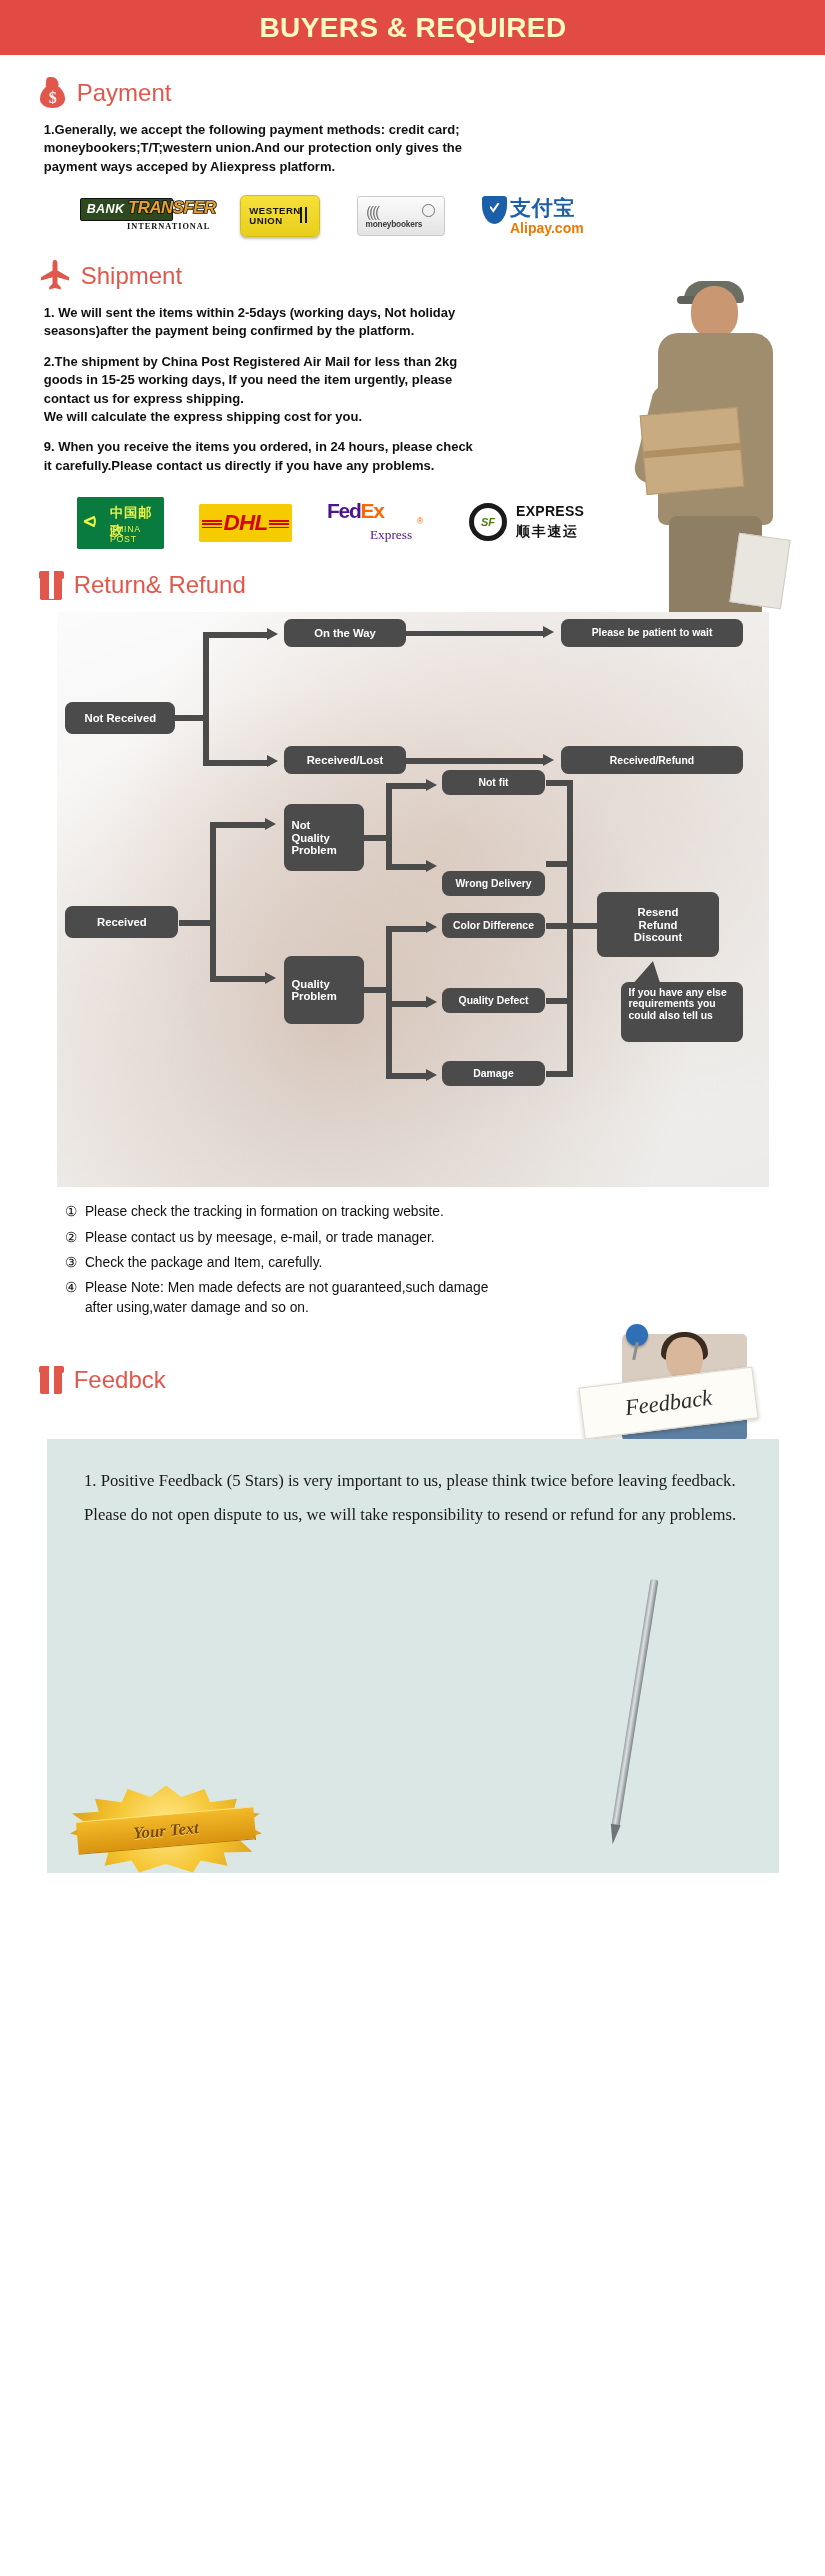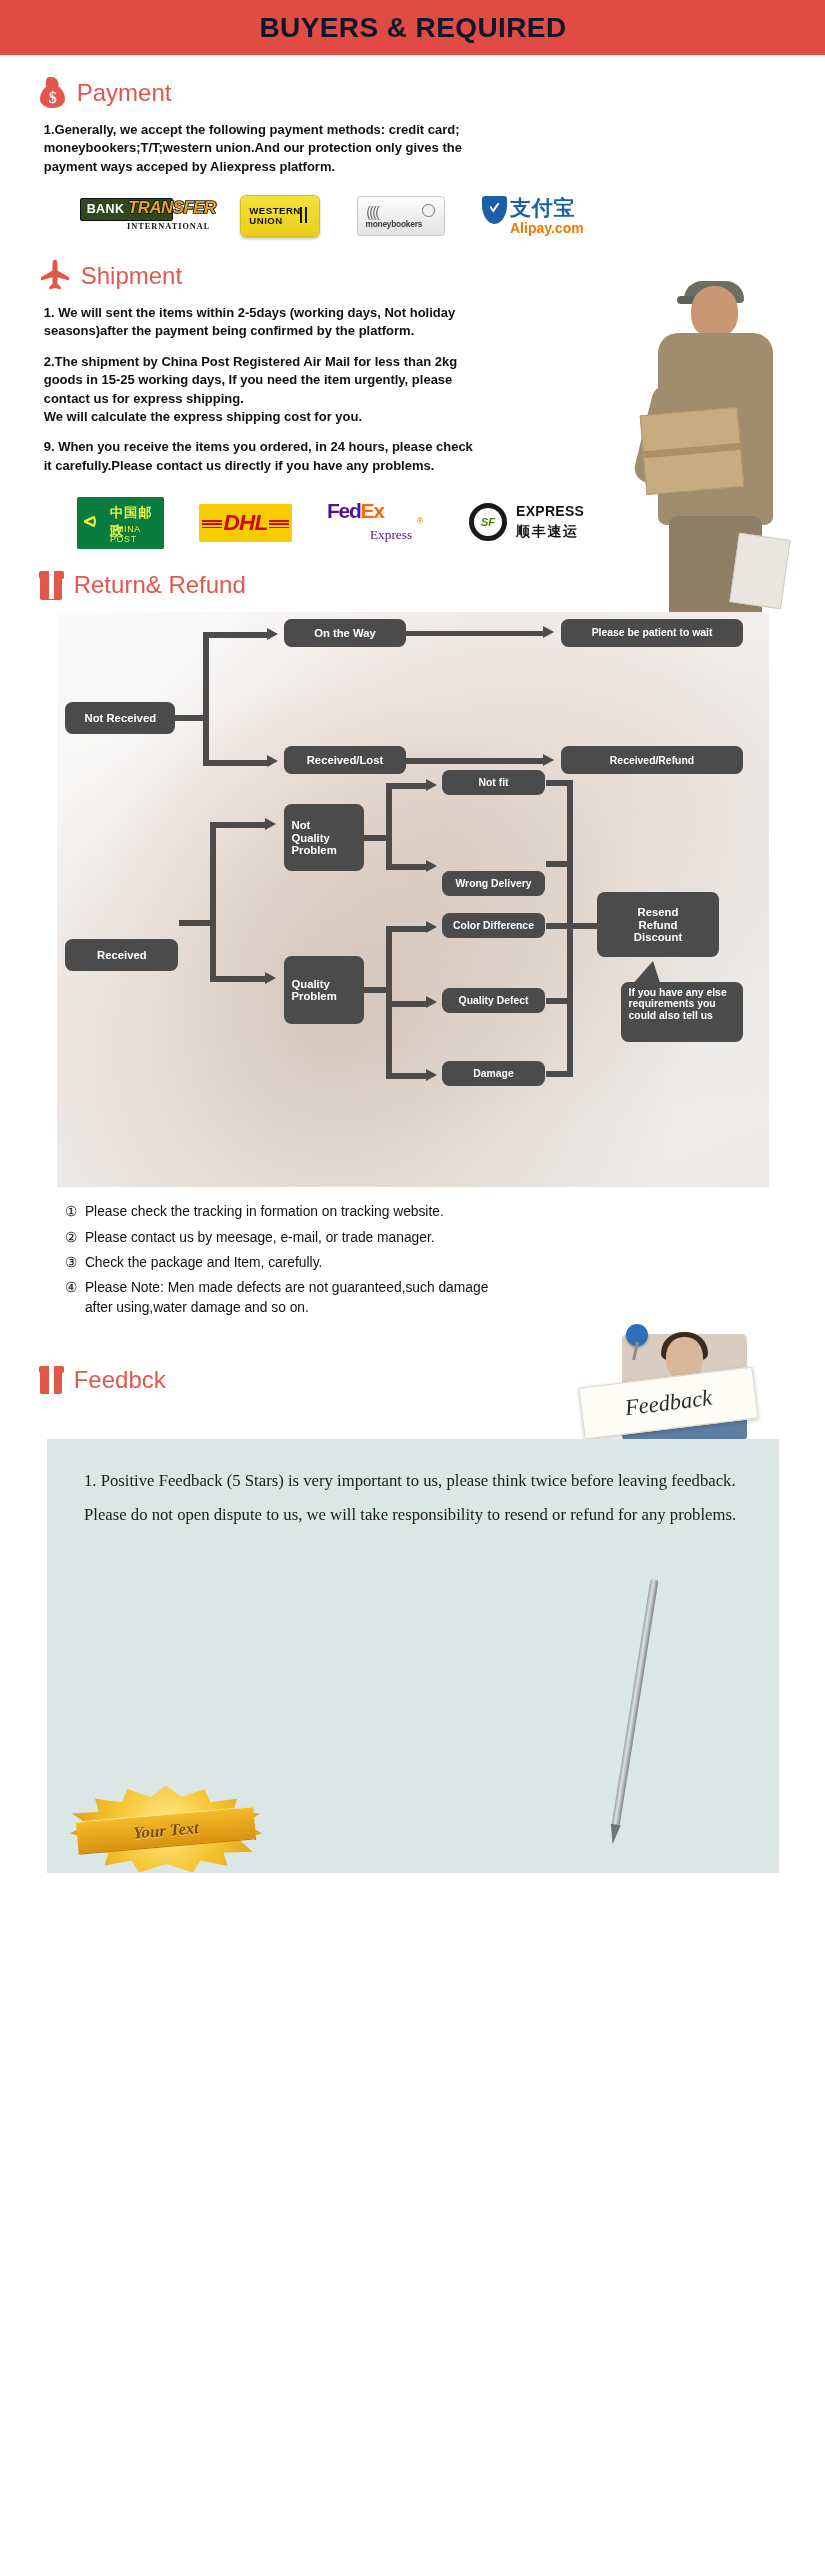--- a/index.html
+++ b/index.html
@@ -14,21 +14,21 @@
 
   
   .banner {
     background: #e24b43;
     height: 55px;
     display: flex;
     align-items: center;
     justify-content: center;
   }
   .banner-title {
-    color: #0f172a;
+    color: #fef9c3;
     font-size: 28px;
     font-weight: bold;
     letter-spacing: 0.4px;
     white-space: nowrap;
   }
 
   
   .section { position: relative; padding: 0 32px; }
   .sec-head {
     display: flex;
@@ -105,20 +105,21 @@
   .logo { position: relative; }
 
   .lg-bank { width: 123px; height: 40px; }
   .lg-bank .strip {
     position: absolute; left: 0; top: 1.7px; width: 93px; height: 23px;
     background: #2d4a1e; border: 1.7px solid #111; border-radius: 1.7px;
   }
   .lg-bank .bk {
     position: absolute; left: 6.7px; top: 5.8px; color: #fff;
     font-size: 12.5px; font-weight: bold; letter-spacing: 0.4px;
+    font-style: italic;
   }
   .lg-bank .tr {
     position: absolute; left: 48px; top: 1.7px;
     color: #e8a22c; font-size: 16.7px; font-weight: bold; font-style: italic;
     -webkit-text-stroke: 1.7px #111; paint-order: stroke fill;
     letter-spacing: -0.4px;
   }
   .lg-bank .intl {
     position: absolute; left: 47px; top: 26px;
     color: #111; font-size: 8.3px; letter-spacing: 1px;
@@ -587,21 +588,21 @@
       <div class="node" style="left:227px; top:134px; width:122px; height:28px;">Received/Lost</div>
 
       <div class="ln" style="left:349px; top:18.3px; width:140px; height:5.8px;"></div>
       <div class="ln" style="left:349px; top:146px; width:140px; height:5.8px;"></div>
       <div class="arw" style="left:486px; top:14px;"></div>
       <div class="arw" style="left:486px; top:142px;"></div>
 
       <div class="node sm" style="left:504px; top:6.7px; width:182px; height:28px;">Please be patient to wait</div>
       <div class="node sm" style="left:504px; top:134px; width:182px; height:28px;">Received/Refund</div>
 
-      <div class="node" style="left:8.3px; top:294px; width:113px; height:32px;margin-top:33px;">Received</div>
+      <div class="node" style="left:8.3px; top:294px; width:113px; height:32px;">Received</div>
       <div class="ln" style="left:122px; top:308px; width:37px; height:5.8px;"></div>
       <div class="ln" style="left:153px; top:210px; width:5.8px; height:160px;"></div>
       <div class="ln" style="left:153px; top:210px; width:58px; height:5.8px;"></div>
       <div class="ln" style="left:153px; top:364px; width:58px; height:5.8px;"></div>
       <div class="arw" style="left:208px; top:206px;"></div>
       <div class="arw" style="left:208px; top:360px;"></div>
 
       <div class="node" style="left:227px; top:192px; width:80px; height:67px; flex-direction:column; align-items:flex-start; text-align:left;">Not
 Quality
 Problem</div>

